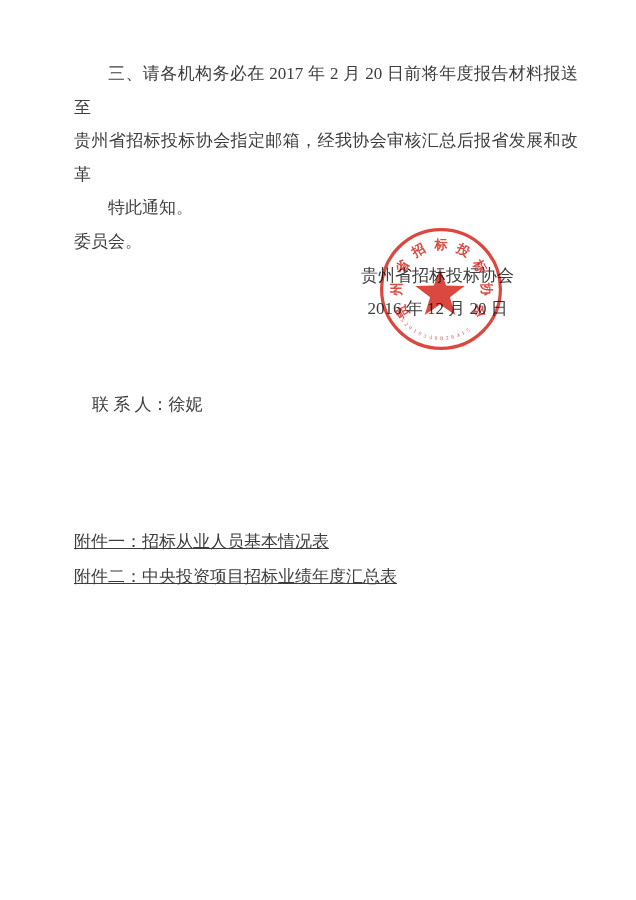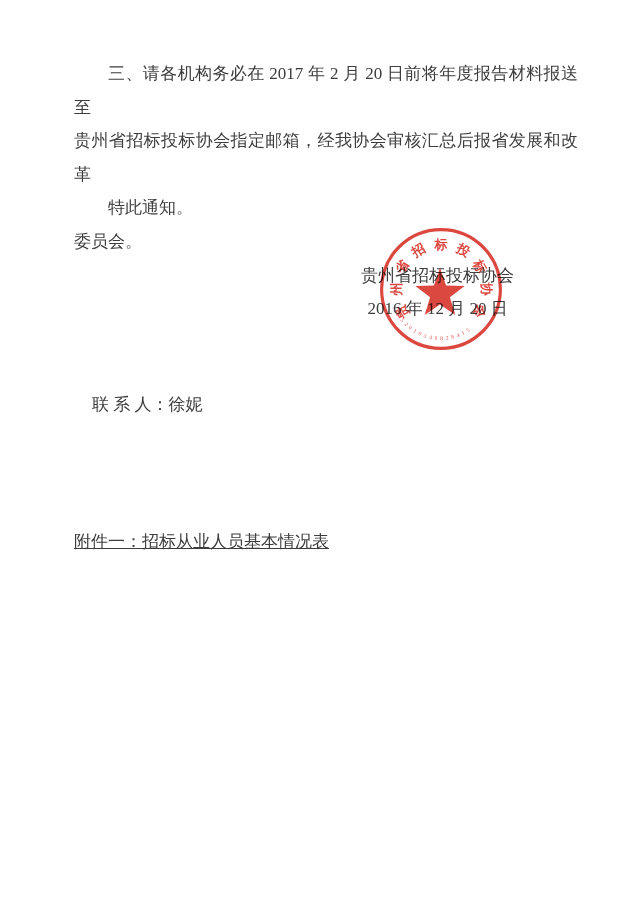--- a/index.html
+++ b/index.html
@@ -117,15 +117,18 @@
   <div class="contact-block">
     <div class="contact-line">
       <span>联 系 人：</span><span>徐妮</span>
     </div>
   </div>
 
   <div class="attachments-block">
     <div class="line">
       <span>附件一：</span><span>招标从业人员基本情况表</span>
     </div>
+    <div class="line">
+      <span>附件二：</span><span>中央投资项目招标业绩年度汇总表</span>
+    </div>
   </div>
 
 </div>
 
 </body></html>

